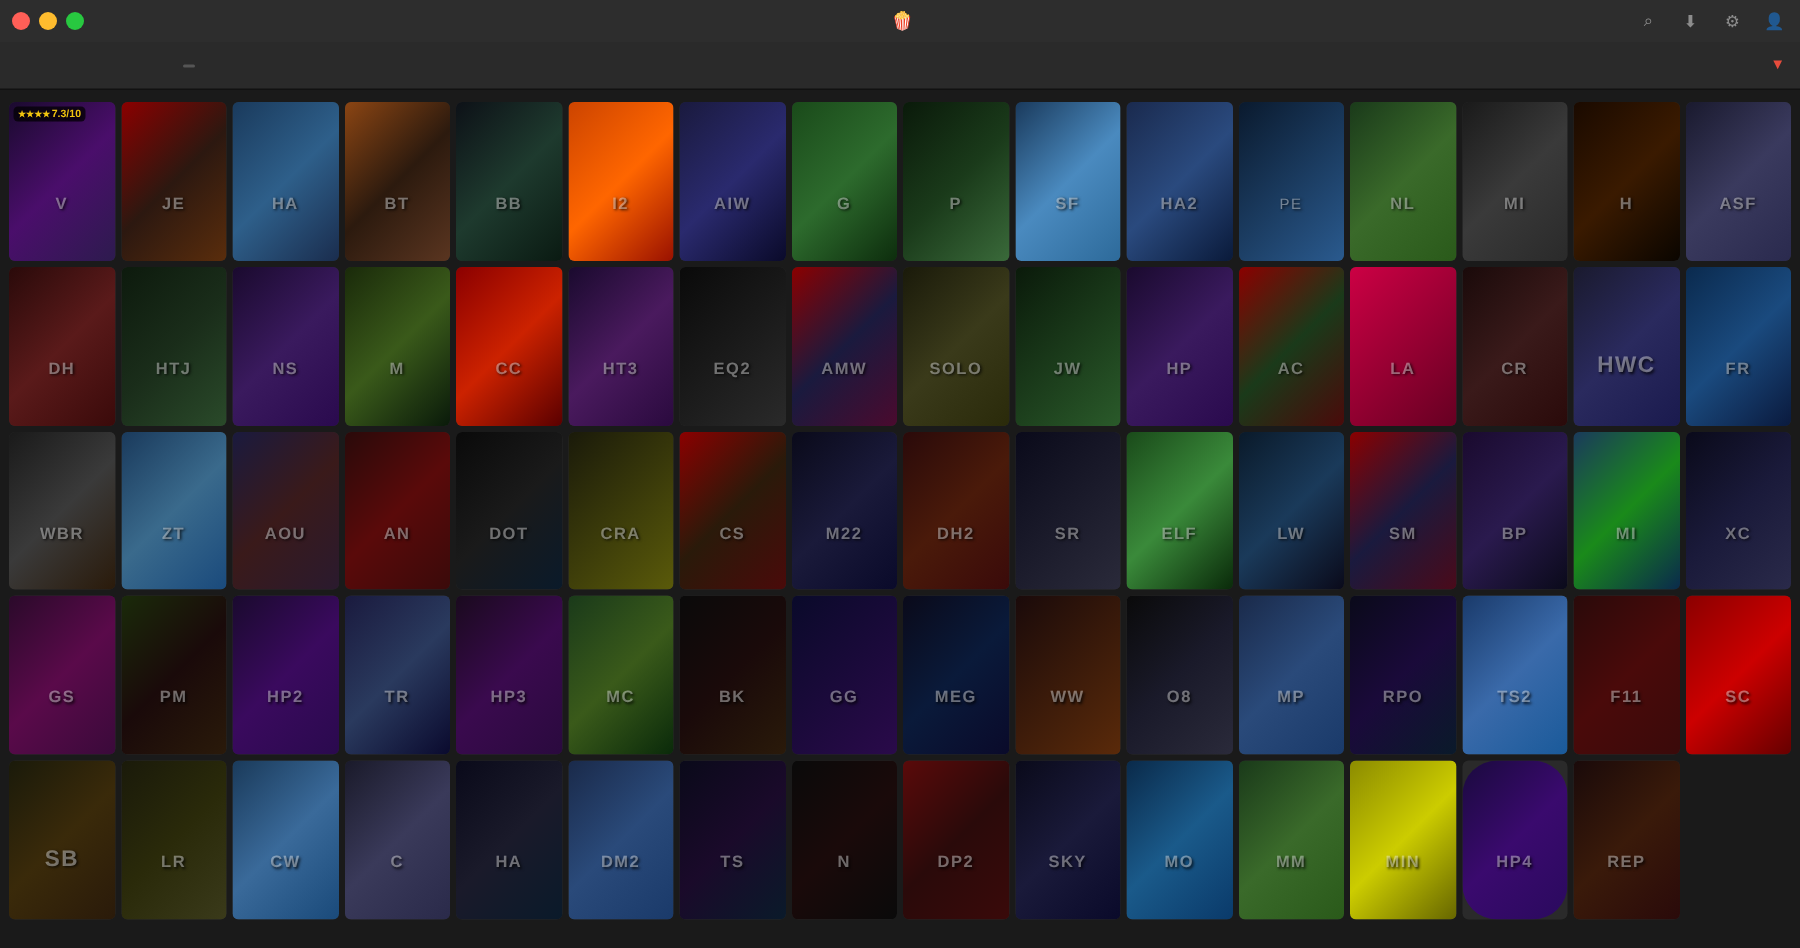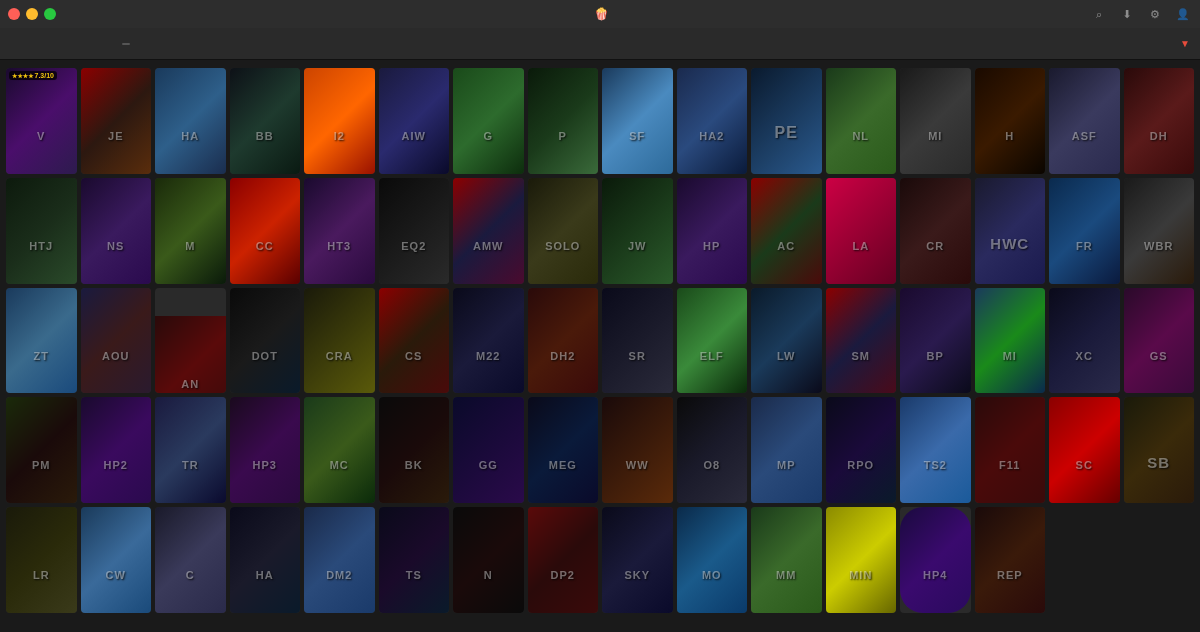--- a/index.html
+++ b/index.html
@@ -188,21 +188,21 @@
     .poster-jurassic { background: linear-gradient(135deg, #0a1a0a, #1a3a1a, #2a5a2a); }
     .poster-harry1 { background: linear-gradient(135deg, #1a0a2e, #3a1a5e, #2a0a4e); }
     .poster-arthur-xmas { background: linear-gradient(135deg, #8B0000, #1a3a1a, #4a0a0a); }
     .poster-love-actually { background: linear-gradient(135deg, #cc0044, #990033, #660022); }
     .poster-robin { background: linear-gradient(135deg, #1a0a0a, #3a1a1a, #2a0a0a); }
     .poster-house-cl { background: linear-gradient(135deg, #1a1a2e, #2a2a5e, #1a1a4e); }
     .poster-frozen { background: linear-gradient(135deg, #0a2a4e, #1a4a7e, #0a1a3e); }
     .poster-white-boy { background: linear-gradient(135deg, #1a1a1a, #3a3a3a, #2a1a0a); }
     .poster-zootopia { background: linear-gradient(135deg, #1a3a5c, #3a6a8c, #1a4a7c); }
     .poster-avengers-aou { background: linear-gradient(135deg, #1a1a3e, #3a1a1a, #2a1a2e); }
-    .poster-assassination { background: linear-gradient(135deg, #2a0a0a, #5a0a0a, #3a0a0a); margin-top: 28px; }
+    .poster-assassination { background: linear-gradient(135deg, #2a0a0a, #5a0a0a, #3a0a0a); }
     .poster-den-thieves { background: linear-gradient(135deg, #0a0a0a, #1a1a1a, #0a1a2a); }
     .poster-crazy-rich { background: linear-gradient(135deg, #1a1a0a, #3a3a0a, #5a5a0a); }
     .poster-xmas-story { background: linear-gradient(135deg, #8B0000, #2a1a0a, #4a0a0a); }
     .poster-mile22 { background: linear-gradient(135deg, #0a0a1a, #1a1a3a, #0a0a2a); }
     .poster-die-hard2 { background: linear-gradient(135deg, #2a0a0a, #4a1a0a, #3a0a0a); }
     .poster-searching { background: linear-gradient(135deg, #0a0a1a, #1a1a2a, #2a2a3a); }
     .poster-elf { background: linear-gradient(135deg, #1a4a1a, #3a8a3a, #0a2a0a); }
     .poster-lethal { background: linear-gradient(135deg, #0a1a2a, #1a3a5a, #0a0a1a); }
     .poster-spiderman { background: linear-gradient(135deg, #8B0000, #1a1a3e, #4a0a1a); }
     .poster-black-panther { background: linear-gradient(135deg, #1a0a2e, #2a1a4e, #0a0a1a); }
@@ -288,20 +288,25 @@
         <div class="movie-poster poster-johnny">
           <span style="font-size: 11px; font-weight: bold; color: rgba(255, 255, 255, 0.4); position: absolute; bottom: 30%; left: 50%; transform: translateX(-50%); letter-spacing: 1px;">JE</span>
         </div>
       </div>
       <div class="movie-card">
         <div class="movie-poster poster-home-alone">
           <span style="font-size: 11px; font-weight: bold; color: rgba(255, 255, 255, 0.4); position: absolute; bottom: 30%; left: 50%; transform: translateX(-50%); letter-spacing: 1px;">HA</span>
         </div>
       </div>
       <div class="movie-card">
+        <div class="movie-poster poster-bad-times">
+          <span style="font-size: 11px; font-weight: bold; color: rgba(255, 255, 255, 0.4); position: absolute; bottom: 30%; left: 50%; transform: translateX(-50%); letter-spacing: 1px;">BT</span>
+        </div>
+      </div>
+      <div class="movie-card">
         <div class="movie-poster poster-bird-box">
           <span style="font-size: 11px; font-weight: bold; color: rgba(255, 255, 255, 0.4); position: absolute; bottom: 30%; left: 50%; transform: translateX(-50%); letter-spacing: 1px;">BB</span>
         </div>
       </div>
       <div class="movie-card">
         <div class="movie-poster poster-incredibles">
           <span style="font-size: 11px; font-weight: bold; color: rgba(255, 255, 255, 0.4); position: absolute; bottom: 30%; left: 50%; transform: translateX(-50%); letter-spacing: 1px;">I2</span>
         </div>
       </div>
       <div class="movie-card">
@@ -324,21 +329,21 @@
           <span style="font-size: 11px; font-weight: bold; color: rgba(255, 255, 255, 0.4); position: absolute; bottom: 30%; left: 50%; transform: translateX(-50%); letter-spacing: 1px;">SF</span>
         </div>
       </div>
       <div class="movie-card">
         <div class="movie-poster poster-home-alone2">
           <span style="font-size: 11px; font-weight: bold; color: rgba(255, 255, 255, 0.4); position: absolute; bottom: 30%; left: 50%; transform: translateX(-50%); letter-spacing: 1px;">HA2</span>
         </div>
       </div>
       <div class="movie-card">
         <div class="movie-poster poster-polar">
-          <span style="font-size: 16px; font-weight: bold; color: rgba(255, 255, 255, 0.4); position: absolute; bottom: 30%; left: 50%; transform: translateX(-50%); letter-spacing: 1px;">PE</span>
+          <span style="font-size: 10px; font-weight: normal; color: rgba(255, 255, 255, 0.4); position: absolute; bottom: 30%; left: 50%; transform: translateX(-50%); letter-spacing: 1px;">PE</span>
         </div>
       </div>
       <div class="movie-card">
         <div class="movie-poster poster-lampoon">
           <span style="font-size: 11px; font-weight: bold; color: rgba(255, 255, 255, 0.4); position: absolute; bottom: 30%; left: 50%; transform: translateX(-50%); letter-spacing: 1px;">NL</span>
         </div>
       </div>
       <div class="movie-card">
         <div class="movie-poster poster-mission">
           <span style="font-size: 11px; font-weight: bold; color: rgba(255, 255, 255, 0.4); position: absolute; bottom: 30%; left: 50%; transform: translateX(-50%); letter-spacing: 1px;">MI</span>

